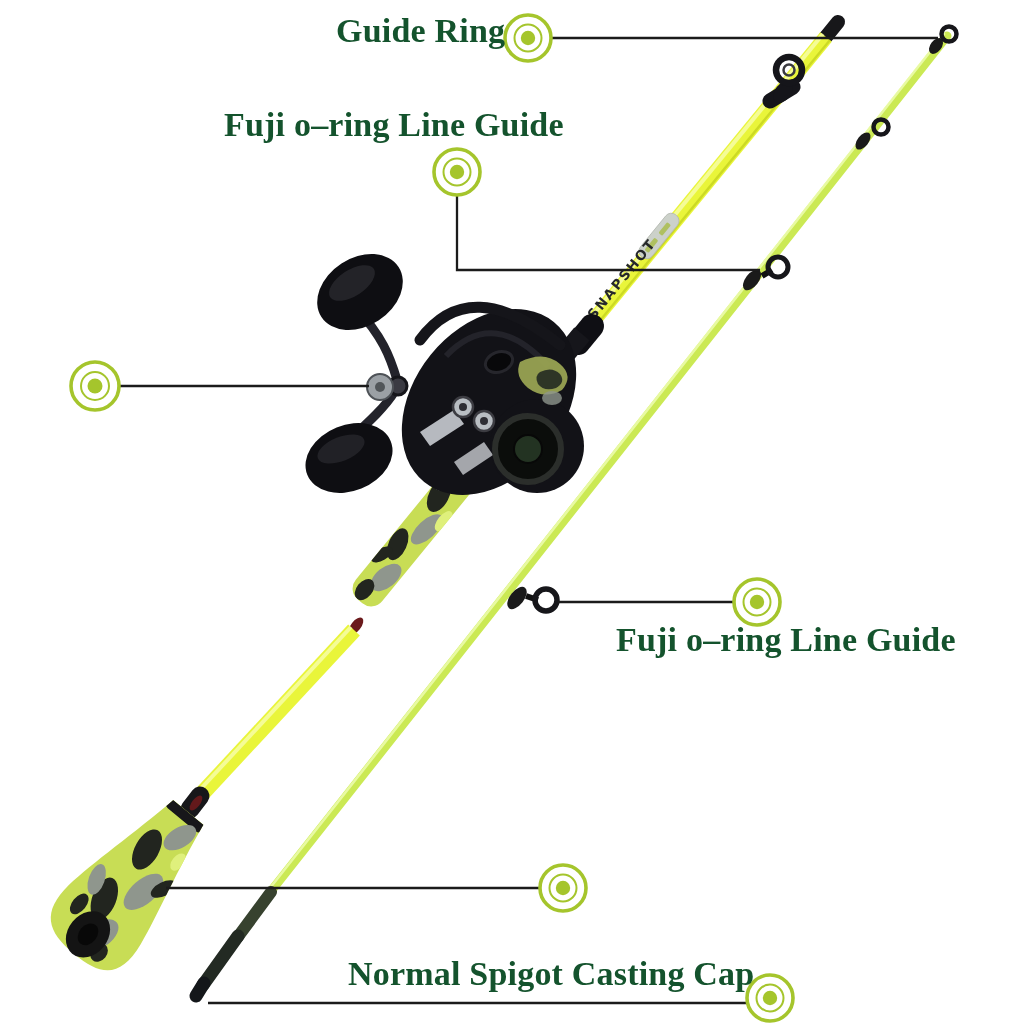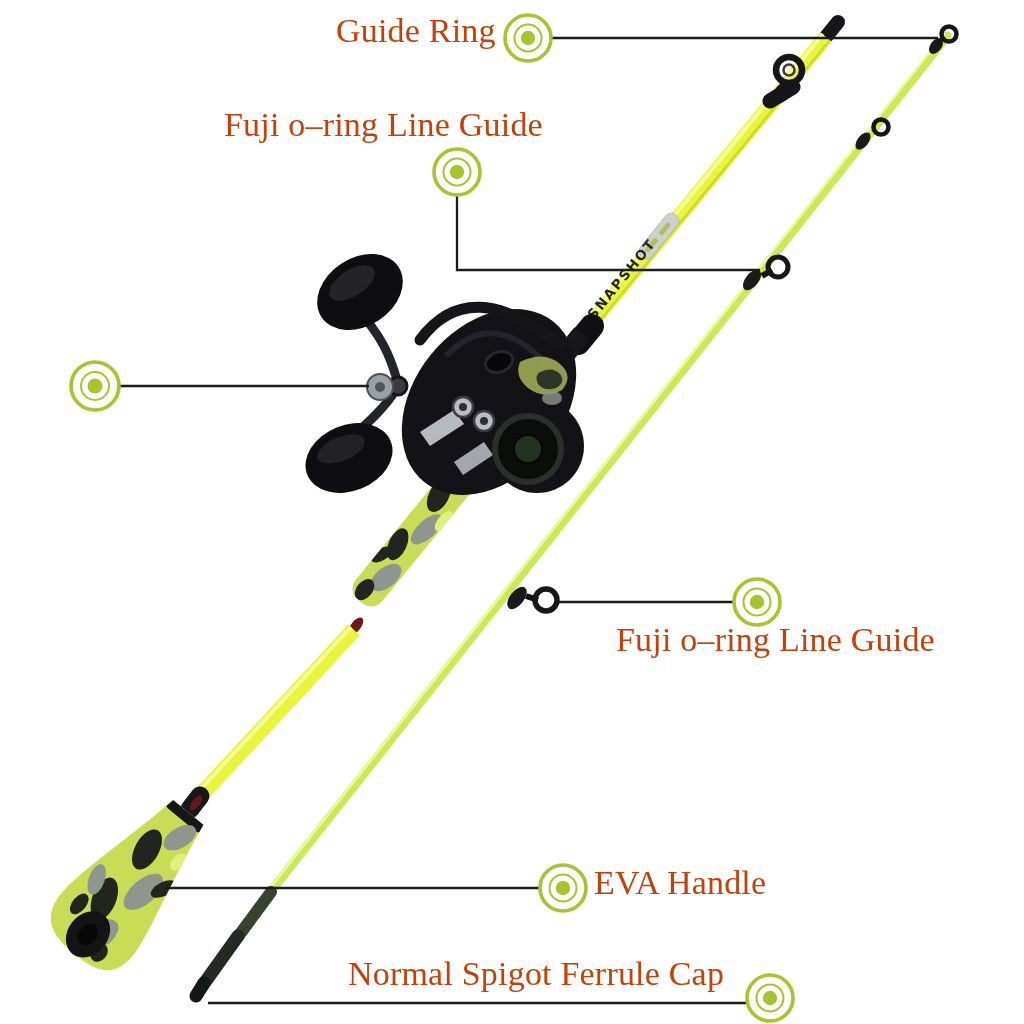--- a/index.html
+++ b/index.html
@@ -1,20 +1,20 @@
 <!DOCTYPE html>
 <html><head>
 <meta charset="utf-8">
 <style>
   html,body{margin:0;padding:0;background:#fff;}
   .scene{position:relative;width:1024px;height:1024px;background:#fff;overflow:hidden;
          font-family:"Liberation Serif",serif;}
   .scene svg{position:absolute;left:0;top:0;}
-  .callout-label{position:absolute;font-weight:400;font-size:34px;line-height:1.12;
-         color:#c2410c;white-space:nowrap;letter-spacing:.2px;}
+  .callout-label{position:absolute;font-weight:700;font-size:34px;line-height:1.12;
+         color:#14532d;white-space:nowrap;letter-spacing:.2px;}
   .lbl-guide-ring{left:336px;top:12px;}
   .lbl-fuji-top{left:224px;top:106px;}
   .lbl-casting{left:130px;top:345px;}
   .lbl-fuji-bottom{left:616px;top:621px;}
   .lbl-eva{left:594px;top:864px;}
   .lbl-ferrule{left:348px;top:955px;}
 </style>
 </head>
 <body>
 
@@ -217,15 +217,14 @@
         <circle r="23" fill="#fff" stroke="#a5c52c" stroke-width="3.6"></circle>
         <circle r="13.5" fill="none" stroke="#a5c52c" stroke-width="2"></circle>
         <circle r="7.2" fill="#a5c52c"></circle>
       </g>
     </g>
   </svg>
 
   <div class="callout-label lbl-guide-ring">Guide Ring</div>
   <div class="callout-label lbl-fuji-top">Fuji o–ring Line Guide</div>
   <div class="callout-label lbl-fuji-bottom">Fuji o–ring Line Guide</div>
-  <div class="callout-label lbl-eva">EVA Handle</div>
-  <div class="callout-label lbl-ferrule">Normal Spigot Ferrule Cap</div>
+  <div class="callout-label lbl-ferrule">Normal Spigot Casting Cap</div>
 </div>
 
 </body></html>

